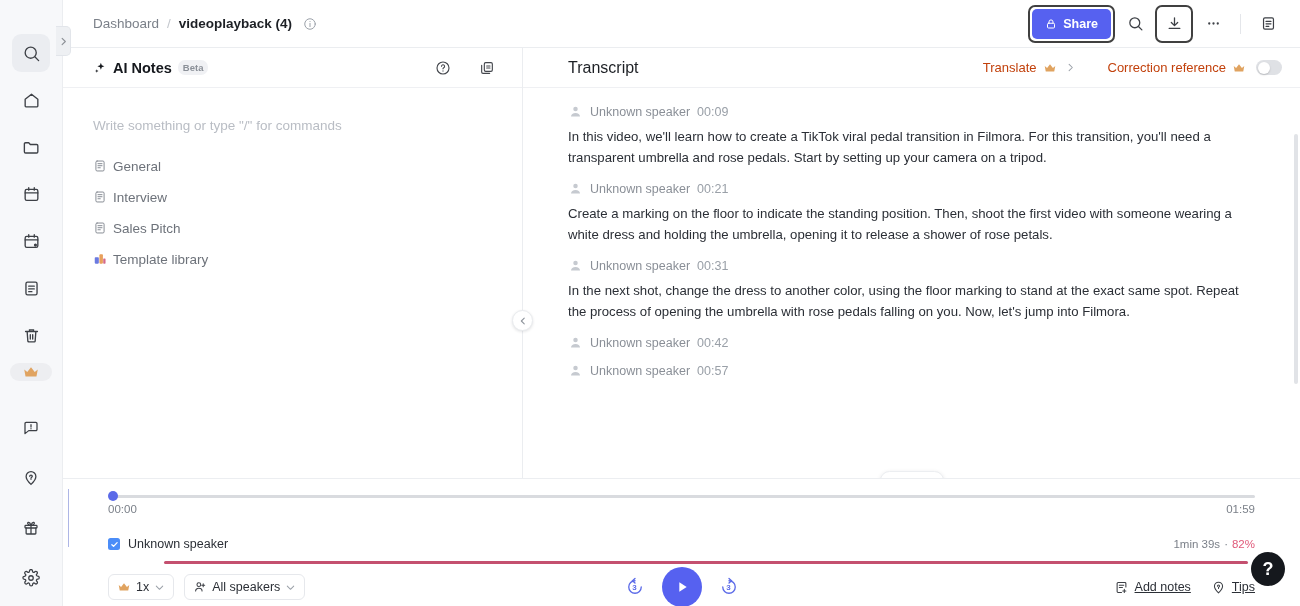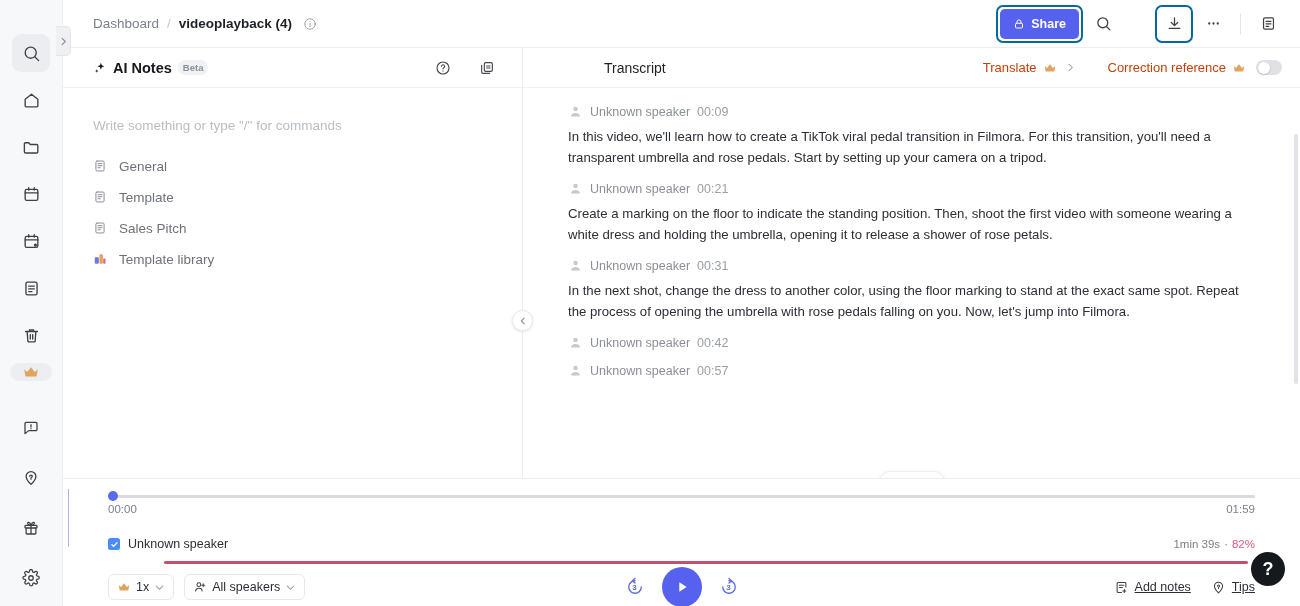--- a/index.html
+++ b/index.html
@@ -67,22 +67,22 @@
   }
   .crumbs { display: flex; align-items: center; gap: 8px; font-size: 13.5px; }
   .crumb-root { color: #7b8089; }
   .crumb-sep { color: #c3c7cd; }
   .crumb-cur { color: #1d2025; font-weight: 700; }
   .info-ico { color: #9aa0a8; display: flex; align-items: center; margin-left: 3px; }
   .topbar-spacer { flex: 1 1 auto; }
   .top-actions { display: flex; align-items: center; gap: 0px; }
 
   .hl-box {
-    border: 2px solid #0369a1; border-radius: 7px;
-    padding: 2px; display: inline-flex; align-items: center; justify-content: center; margin-left: 32px;
+    border: 2px solid #404040; border-radius: 7px;
+    padding: 2px; display: inline-flex; align-items: center; justify-content: center;
   }
   .share-btn {
     background: #5661f0; color: #fff;
     border-radius: 5px; height: 30px; padding: 0 13px;
     display: inline-flex; align-items: center; gap: 6px;
     font-size: 12.5px; font-weight: 600;
   }
   .icon-btn {
     width: 30px; height: 30px; border-radius: 6px;
     display: inline-flex; align-items: center; justify-content: center;
@@ -111,21 +111,21 @@
   .beta {
     background: #f0f1f4; color: #8b9098; font-size: 9.5px;
     border-radius: 7px; padding: 2px 5px; font-weight: 600;
   }
   .notes-head-spacer { flex: 1 1 auto; }
   .notes-head-ico { color: #44474d; margin-left: 28px; display: flex; }
   .notes-body { flex: 1 1 auto; padding: 30px 30px 0 30px; }
   .note-placeholder { font-size: 13.5px; color: #b9bdc4; margin-bottom: 22px; }
   .tmpl-list { display: flex; flex-direction: column; gap: 9px; }
   .tmpl {
-    display: flex; align-items: center; gap: 12px;
+    display: flex; align-items: center; gap: 6px;
     font-size: 13.5px; color: #6d727a; height: 22px;
   }
   .tmpl .ti { display: flex; color: #878c94; }
 
   
   .panel-collapse {
     position: absolute; left: 449px; top: 262px;
     width: 21px; height: 21px; border-radius: 50%;
     background: #fff; border: 1px solid #e9ebee;
     box-shadow: 0 1px 3px rgba(20,25,35,.12);
@@ -133,21 +133,21 @@
     color: #8e949c; z-index: 7;
   }
 
   
   .tx { flex: 1 1 auto; display: flex; flex-direction: column; min-width: 0; background: #fff; position: relative; }
   .tx-head {
     height: 40px; flex: 0 0 40px;
     display: flex; align-items: center; padding: 0 18px 0 45px;
     border-bottom: 1px solid #eff0f3;
   }
-  .tx-title { font-size: 14px; color: #1d2025; margin-left: 36px; }
+  .tx-title { font-size: 16px; color: #1d2025; }
   .tx-head-spacer { flex: 1 1 auto; }
   .tx-opt { display: flex; align-items: center; gap: 6px; font-size: 13px; color: #c2410c; }
   .tx-opt + .tx-opt { margin-left: 32px; }
   .chev-r { color: #9aa0a8; display: flex; margin-left: 2px; }
   .toggle {
     width: 26px; height: 15px; border-radius: 8px;
     background: #dfe1e5; position: relative; margin-left: 4px;
   }
   .toggle .knob {
     position: absolute; left: 1.5px; top: 1.5px;
@@ -455,21 +455,21 @@
               </span>
               <span>General</span>
             </div>
             <div class="tmpl">
               <span class="ti">
                 <svg width="14" height="14" viewBox="0 0 24 24" fill="none" stroke="currentColor" stroke-width="1.7" stroke-linecap="round">
                     <rect x="5" y="3.5" width="14" height="17" rx="2"></rect>
                     <path d="M8.5 8h7M8.5 11.5h7M8.5 15h4"></path>
                   </svg>
               </span>
-              <span>Template</span>
+              <span>Interview</span>
             </div>
             <div class="tmpl">
               <span class="ti">
                 <svg width="14" height="14" viewBox="0 0 24 24" fill="none" stroke="currentColor" stroke-width="1.7" stroke-linecap="round">
                     <rect x="5" y="3.5" width="14" height="17" rx="2"></rect>
                     <path d="M8.5 8h7M8.5 11.5h7M8.5 15h4"></path>
                   </svg>
               </span>
               <span>Sales Pitch</span>
             </div>

